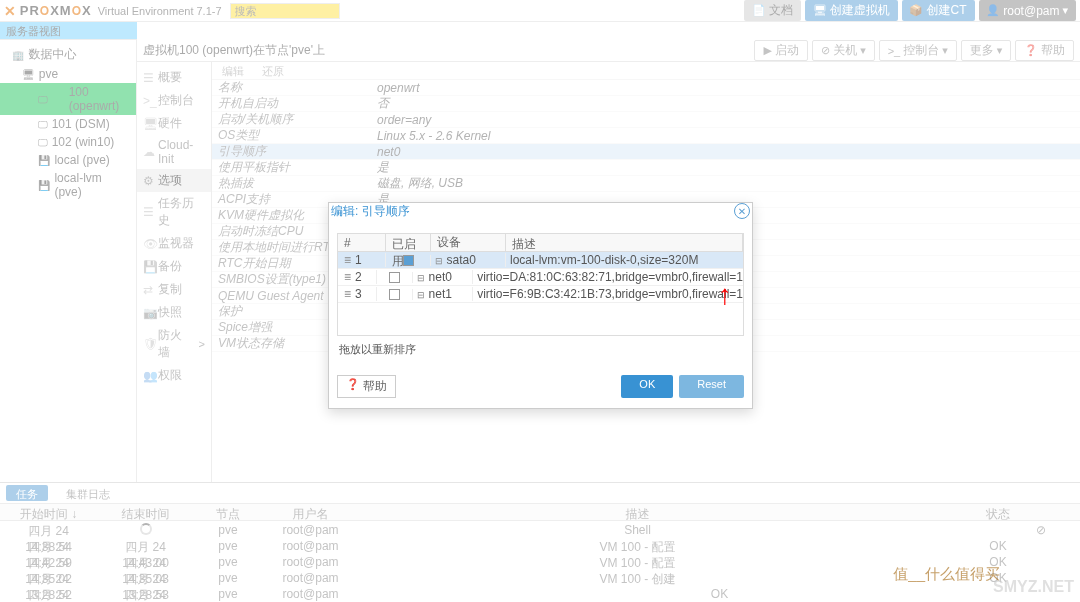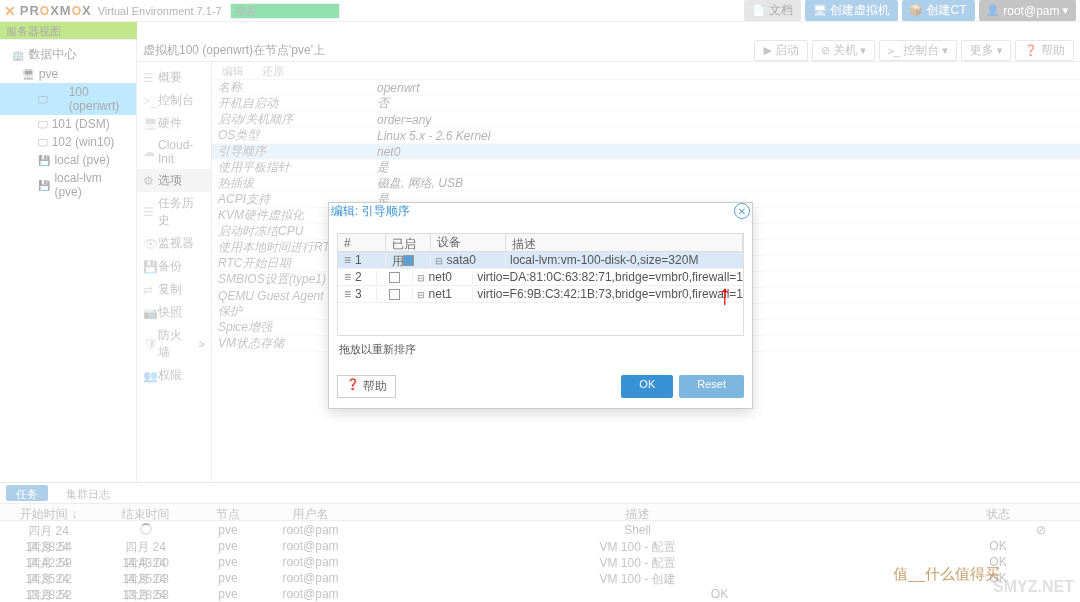--- a/index.html
+++ b/index.html
@@ -4,33 +4,33 @@
   <style>
     * { margin: 0; padding: 0; box-sizing: border-box; font-family: "Helvetica Neue", Arial, sans-serif; font-size: 12px; }
     body { background: #fff; width: 1080px; height: 602px; position: relative; overflow: hidden; }
     
     .header { height: 22px; display: flex; align-items: center; padding: 0 4px; border-bottom: 1px solid #ddd; }
     .logo { display: flex; align-items: center; gap: 4px; }
     .logo-x { color: #e57000; font-weight: bold; font-size: 14px; }
     .logo-text { color: #444; font-weight: bold; font-size: 13px; letter-spacing: 1px; }
     .logo-o { color: #e57000; }
     .version { color: #666; margin-left: 6px; font-size: 11px; }
-    .search-box { margin-left: 8px; background: #22c55e; border: 1px solid #ddd; width: 110px; height: 16px; padding: 0 4px; font-size: 11px; }
+    .search-box { margin-left: 8px; background: #fde047; border: 1px solid #ddd; width: 110px; height: 16px; padding: 0 4px; font-size: 11px; }
     .header-right { margin-left: auto; display: flex; gap: 4px; }
     .hbtn { background: #5a9fd4; color: #fff; padding: 2px 8px; border-radius: 2px; font-size: 11px; display: flex; align-items: center; gap: 3px; }
     .hbtn.doc { background: #ccc; color: #555; }
     .hbtn.user { background: #888; }
     
-    .tree-header { height: 18px; background: #84cc16; padding: 2px 6px; color: #555; font-size: 11px; border-bottom: 1px solid #ddd; width: 137px; }
+    .tree-header { height: 18px; background: #7dd3fc; padding: 2px 6px; color: #555; font-size: 11px; border-bottom: 1px solid #ddd; width: 137px; }
     .main-wrap { display: flex; height: 442px; }
     .sidebar { width: 137px; border-right: 1px solid #ddd; padding: 4px 0; }
     .tree-item { padding: 2px 4px 2px 12px; display: flex; align-items: center; gap: 4px; color: #555; cursor: pointer; font-size: 11px; }
     .tree-item.l1 { padding-left: 22px; }
     .tree-item.l2 { padding-left: 38px; }
-    .tree-item.sel { background: #7dd3fc; gap: 21px; }
+    .tree-item.sel { background: #22c55e; gap: 21px; }
     .i-building::before { content: "🏢"; font-size: 10px; }
     .i-server::before { content: "🖥"; font-size: 10px; }
     .i-monitor::before { content: "🖵"; font-size: 10px; }
     .i-disk::before { content: "💾"; font-size: 10px; }
     
     .content { flex: 1; display: flex; flex-direction: column; }
     .content-header { height: 22px; display: flex; align-items: center; padding: 0 6px; border-bottom: 1px solid #ddd; font-size: 11px; color: #666; justify-content: space-between; }
     .breadcrumb { color: #555; }
     .content-header-right { margin-left: auto; display: flex; gap: 4px; }
     .cbtn { border: 1px solid #ccc; padding: 1px 8px; color: #888; font-size: 11px; display: flex; align-items: center; gap: 3px; border-radius: 2px; }

